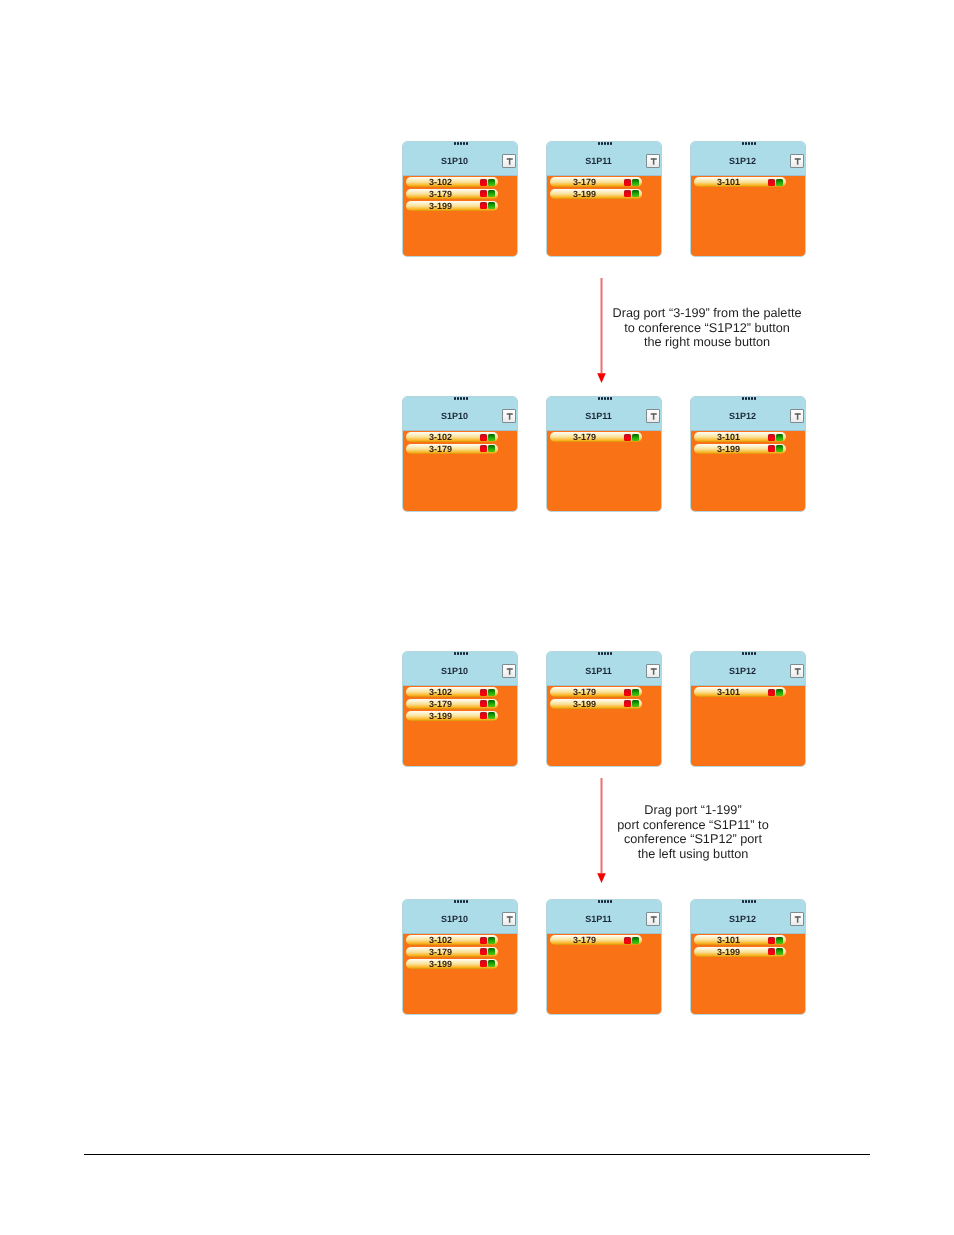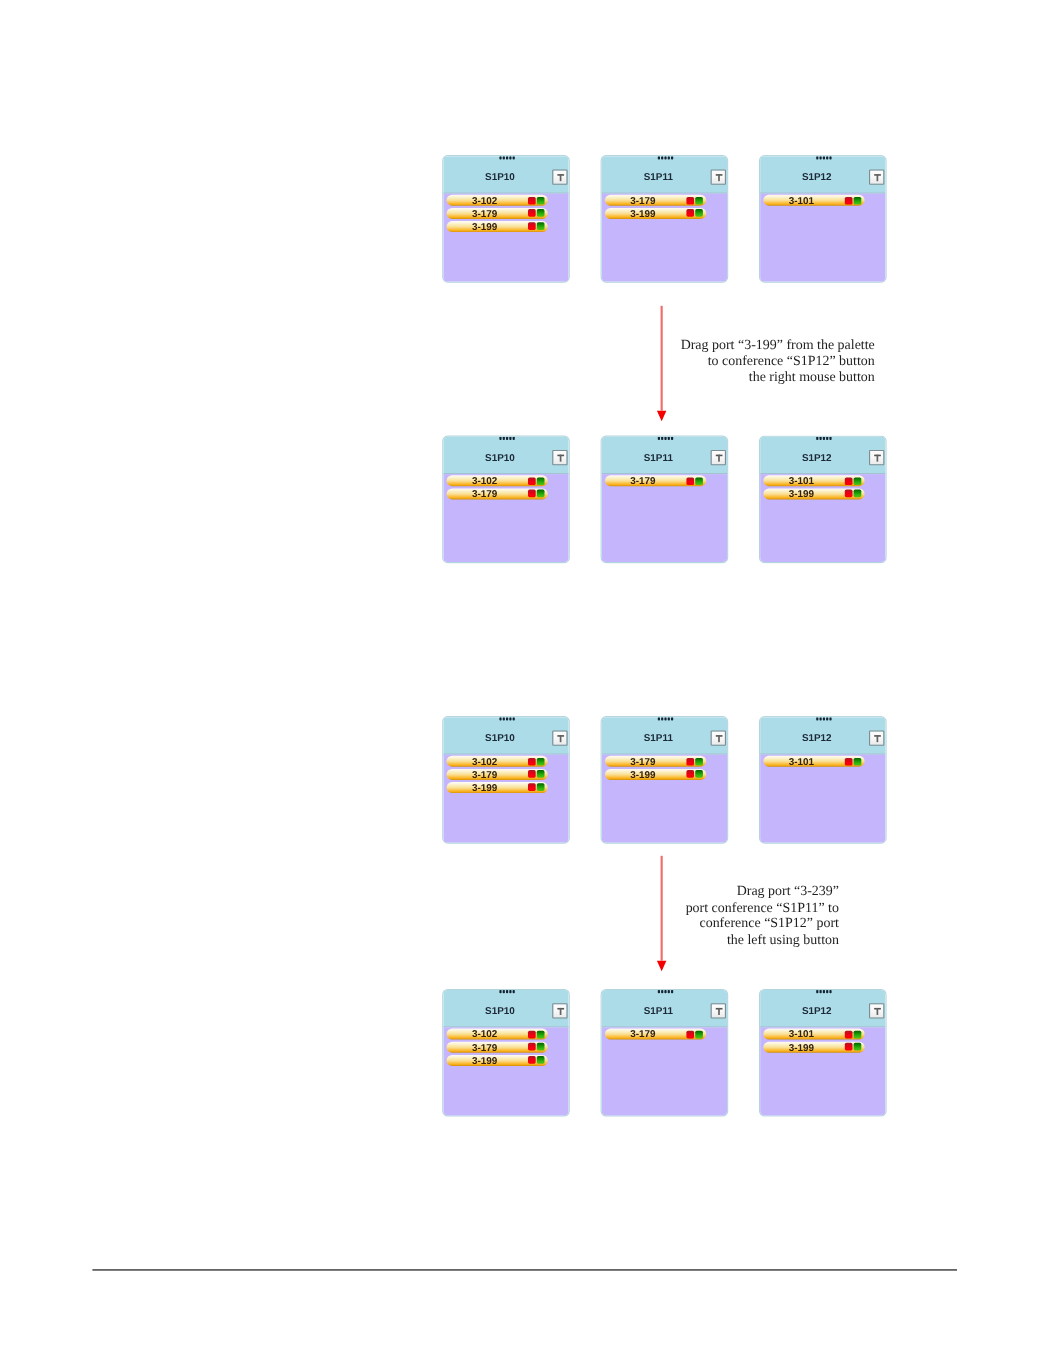--- a/index.html
+++ b/index.html
@@ -46,21 +46,21 @@
   .tbtn{
     position:absolute;right:1px;top:12px;width:14px;height:14px;
     border:1px solid #7f8d92;
     background:linear-gradient(180deg,#fcfcfc 0%,#f8f8f8 48%,#eaeaea 100%);
     border-radius:1px;
     box-sizing:border-box;
     font-size:0;
   }
   .tbtn svg{position:absolute;left:0;top:0;}
   .tbtn span{position:absolute;width:1px;height:1px;overflow:hidden;clip:rect(0 0 0 0);color:transparent;}
-  .panel-body{position:relative;background:#c4b5fd;height:80px;padding-top:1px;}
+  .panel-body{position:relative;background:#f97316;height:80px;padding-top:1px;}
 
   
   .port{
     position:relative;margin:0 0 1.8px 2.5px;width:92px;height:10px;
     border-radius:5px;
     background:linear-gradient(to bottom,
         #fffefb 0%, #fdf8e8 7%, #fdf5da 17%, #fbefc4 27%,
         #faeab0 37%, #f9e39c 47%, #fad886 57%, #fbc95c 67%,
         #fbbd37 77%, #f6ae18 87%, #e39c12 95%, #cd8c0a 100%);
     box-sizing:border-box;
@@ -72,21 +72,21 @@
   .leds{position:absolute;right:3px;top:1.5px;}
   .led{position:absolute;top:0;width:7px;height:7px;border-radius:1.5px;}
   .led.red{right:8px;background:linear-gradient(180deg,#a41b2c 0%,#c70c1e 18%,#e8000f 45%,#fa0010 75%,#f10005 100%);}
   .led.green{right:0;background:linear-gradient(180deg,#076100 0%,#0c7b00 18%,#1b9c06 45%,#34b80e 72%,#56bd13 100%);}
 
   
   .arrow{position:absolute;}
   .arrow svg{display:block;overflow:visible;}
 
   
-  .caption{position:absolute;text-align:right;font-size:12.7px;color:#1f1f1f;line-height:14.7px;white-space:nowrap;font-family:Liberation Serif, serif;}
+  .caption{position:absolute;text-align:center;font-size:12.7px;color:#1f1f1f;line-height:14.7px;white-space:nowrap;}
 
   .rule{position:absolute;height:1px;background:#000;}
 </style>
 </head>
 <body>
 
 <div class="page">
   <div id="figs">
   <div class="panel" style="left:402px;top:137px;">
     <div class="panel-head">
@@ -512,20 +512,20 @@
       </div>
         </div>
   </div>
       <div class="arrow" style="left:597px;top:774px;width:9px;height:105px;">
       <svg width="9" height="105" viewBox="0 0 9 105">
         <rect x="3.5" y="0" width="2" height="95.3" fill="#ef6f6f"></rect>
         <path d="M 0.2 95.3 L 8.8 95.3 L 4.5 105 Z" fill="#f40000"></path>
       </svg>
     </div>
       <div class="caption" style="left:693px;top:799px;transform:translateX(-50%);">
-        <div>Drag port “3-239”</div>
+        <div>Drag port “1-199”</div>
         <div>port conference “S1P11” to</div>
         <div>conference “S1P12” port</div>
         <div>the left using button</div>
       </div>
     </div>
   <div class="rule" style="left:84px;top:1150px;width:786px;height:1.3px;"></div>
 </div>
 
 </body></html>

